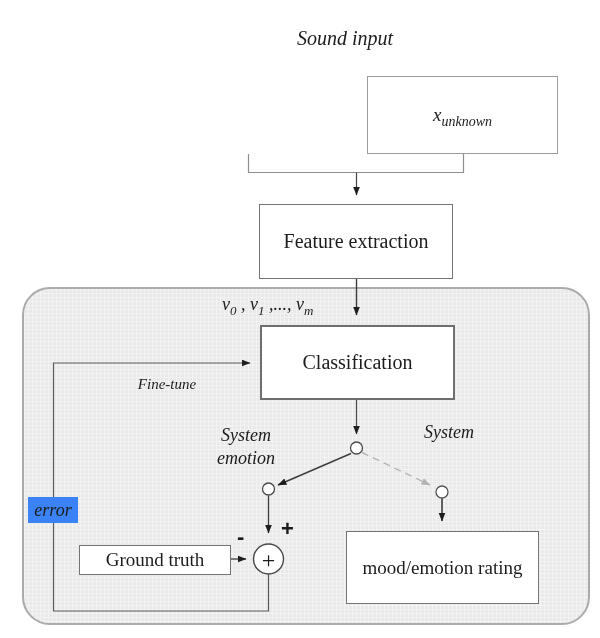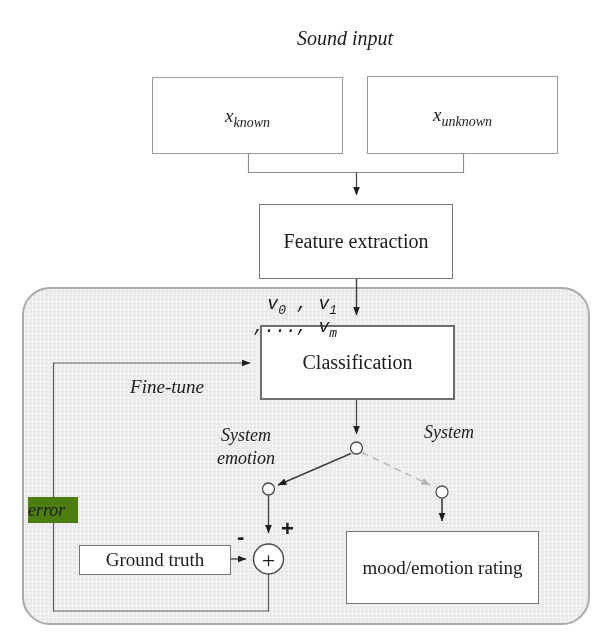--- a/index.html
+++ b/index.html
@@ -70,55 +70,52 @@
     <line x1="268.5" y1="495.5" x2="268.5" y2="533" stroke="#3d3d3d" stroke-width="1.3" marker-end="url(#ah)"></line>
 
     <line x1="231" y1="559" x2="246" y2="559" stroke="#3d3d3d" stroke-width="1.3" marker-end="url(#ah)"></line>
 
     <path d="M268.5 574 L268.5 611 L53.5 611 L53.5 363 L250 363" fill="none" stroke="#5a5a5a" stroke-width="1.2" marker-end="url(#ah)"></path>
 
     <circle cx="268.5" cy="559" r="15" fill="#fff" stroke="#4a4a4a" stroke-width="1.4"></circle>
     <text x="268.5" y="560" text-anchor="middle" dominant-baseline="central" font-family="Liberation Serif, DejaVu Serif, serif" font-size="24" fill="#1c1c1c">+</text>
   </svg>
 
-  <div class="node box-thin" style="left:152px;top:77px;width:191px;height:77px;font-size:19px;">
-    <span><span class="base">x</span><sub>known</sub></span>
-  </div>
   <div class="node box-thin" style="left:367px;top:76px;width:191px;height:78px;font-size:19px;">
     <span><span class="base">x</span><sub>unknown</sub></span>
   </div>
 
   <div class="node box-mid" style="left:259px;top:204px;width:194px;height:75px;font-size:20px;">
     <span>Feature extraction</span>
   </div>
 
-  <div class="lbl vec" style="left:222px;top:293px;width:115px;text-align:right;font-size:18px;font-family:Liberation Mono, monospace;">
+  <div class="lbl vec" style="left:222px;top:293px;width:115px;text-align:left;font-size:18px;">
     <span>v</span><sub>0</sub><span> , </span><span>v</span><sub>1</sub><span> ,..., </span><span>v</span><sub>m</sub>
   </div>
 
   <div class="node box-strong" style="left:260px;top:325px;width:195px;height:75px;font-size:20px;align-items:center;">
     <span>Classification</span>
   </div>
 
-  <div class="lbl" style="left:112px;top:375px;width:110px;text-align:center;font-size:19px;">Fine-tune</div>
+  <div class="lbl" style="left:112px;top:375px;width:110px;text-align:center;font-size:15px;">Fine-tune</div>
 
   <div class="lbl" style="left:196px;top:424px;width:100px;text-align:center;font-size:18px;">
     <div>System</div>
     <div>emotion</div>
   </div>
   <div class="lbl" style="left:399px;top:421px;width:100px;text-align:center;font-size:18px;">
     <div>System</div>
   </div>
 
   <div class="sign" style="left:281px;top:516px;">+</div>
   <div class="sign" style="left:237px;top:524px;">-</div>
 
   <div class="node box-mid" style="left:346px;top:531px;width:193px;height:73px;font-size:19px;">
     <span>mood/emotion rating</span>
   </div>
 
   <div class="node box-mid" style="left:79px;top:545px;width:152px;height:30px;font-size:19px;">
     <span>Ground truth</span>
   </div>
 
-  <div class="lbl" style="left:28px;top:497px;width:50px;height:26px;background:#4d7c0f;text-align:left;font-size:18px;line-height:26px;z-index:5;">error</div>
+  <div class="lbl" style="left:28px;top:497px;width:50px;height:26px;background:#3b82f6;text-align:center;font-size:18px;line-height:26px;z-index:5;">error</div>
 
 </div>
 
 </body></html>

